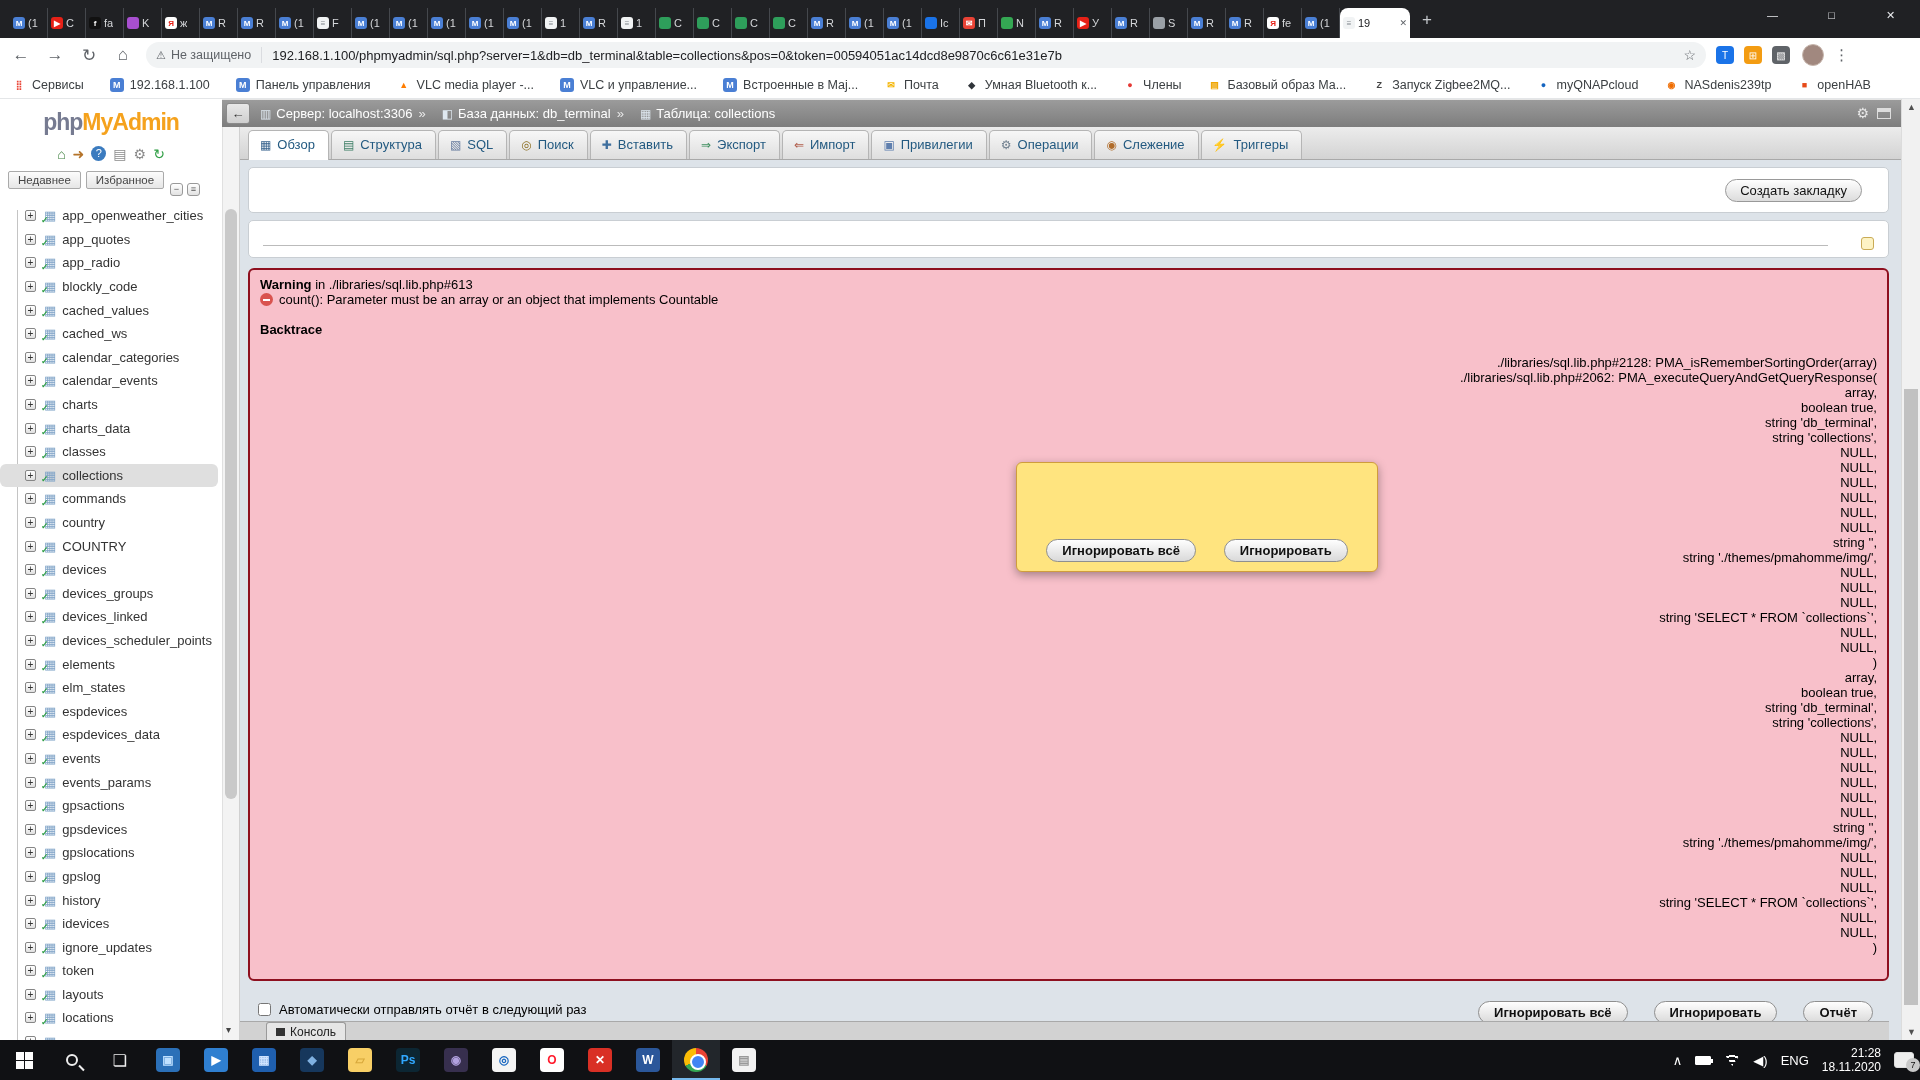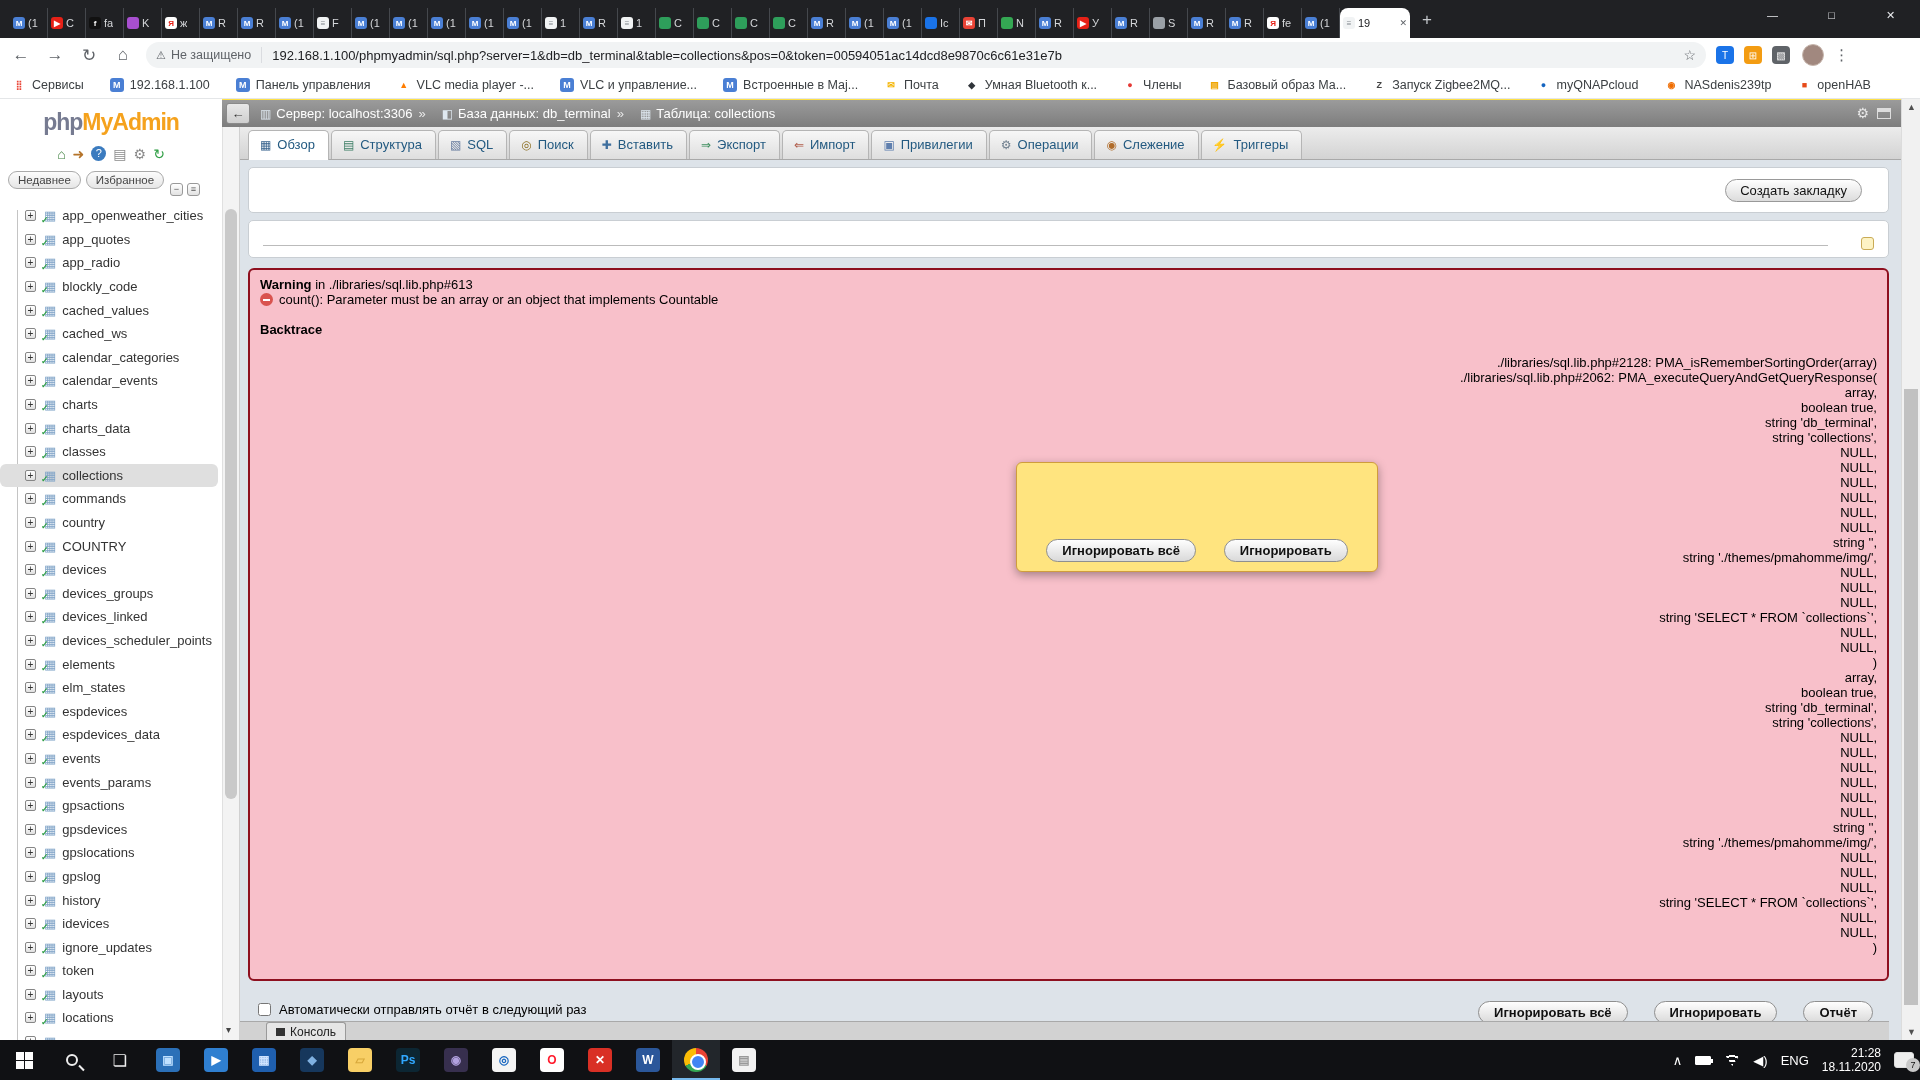--- a/index.html
+++ b/index.html
@@ -31,30 +31,30 @@
   .extico { width:18px; height:18px; border-radius:4px; margin-left:10px; font-size:10px; color:#fff; display:flex; align-items:center; justify-content:center; }
   .avatar { width:22px; height:22px; border-radius:50%; background:#a1887f; margin-left:12px; border:1px solid #c8b7ae; }
   .kebab { color:#5f6368; font-size:15px; margin:0 10px 0 10px; }
 
   
   .bookbar { position:absolute; left:0; top:72px; width:1920px; height:27px; background:#fff; border-bottom:1px solid #e4e6e8; display:flex; align-items:center; padding-left:12px; }
   .bmk { display:flex; align-items:center; margin-right:26px; font-size:12.5px; color:#3c4043; white-space:nowrap; }
   .bmk-ico { width:14px; height:14px; border-radius:3px; font-size:9px; font-weight:bold; display:inline-flex; align-items:center; justify-content:center; margin-right:6px; }
 
   
-  .pma { position:absolute; left:0; top:99px; width:1920px; height:941px; background:#fde047; }
+  .pma { position:absolute; left:0; top:99px; width:1920px; height:941px; background:#e5e5e5; }
 
   
   .sidebar { position:absolute; left:0; top:0; width:222px; height:941px; background:#fff; overflow:hidden; }
   .pmalogo { text-align:center; margin-top:10px; font-size:23px; font-weight:bold; letter-spacing:-1px; }
   .pmalogo .php { color:#767b91; } .pmalogo .mya { color:#f5a21d; }
   .sideicons { display:flex; justify-content:center; gap:7px; margin-top:10px; }
   .sideicons span { font-size:14px; }
   .sidebtns { display:flex; gap:5px; margin:9px 0 0 8px; }
-  .sbtn { font-size:11.5px; color:#444; background:linear-gradient(#fcfcfc,#e6e6e6); border:1px solid #aaa; border-radius:9px; padding:2px 9px; }
+  .sbtn { font-size:11.5px; color:#444; background:linear-gradient(#fcfcfc,#e6e6e6); border:1px solid #aaa; border-radius:2px; padding:2px 9px; }
   .treectl { position:absolute; right:22px; top:84px; display:flex; gap:4px; }
   .treectl span { width:13px; height:13px; border:1px solid #999; border-radius:3px; background:linear-gradient(#fff,#e2e2e2); font-size:9px; line-height:11px; text-align:center; color:#555; }
   .tree { position:absolute; left:0; top:105px; width:222px; height:836px; overflow:hidden; }
   .tree::before { content:""; position:absolute; left:17px; top:6px; bottom:0; border-left:1px solid #c4c4c4; }
   .trow { position:relative; height:23.6px; display:flex; align-items:center; padding-left:25px; }
   .trow.selected { background:#dfdfdf; border-radius:6px; margin-right:4px; }
   .tplus { width:11px; height:11px; border:1px solid #868686; border-radius:2px; background:linear-gradient(#fff,#e0e0e0); font-size:10px; line-height:9px; text-align:center; color:#333; flex:0 0 11px; }
   .tgrid { color:#7fa3c7; font-size:13px; margin:0 6px 0 8px; }
   .ttick { position:absolute; left:41px; bottom:3px; color:#2f9e44; font-size:9px; font-weight:bold; }
   .tlabel { font-size:13px; color:#333; white-space:nowrap; }

